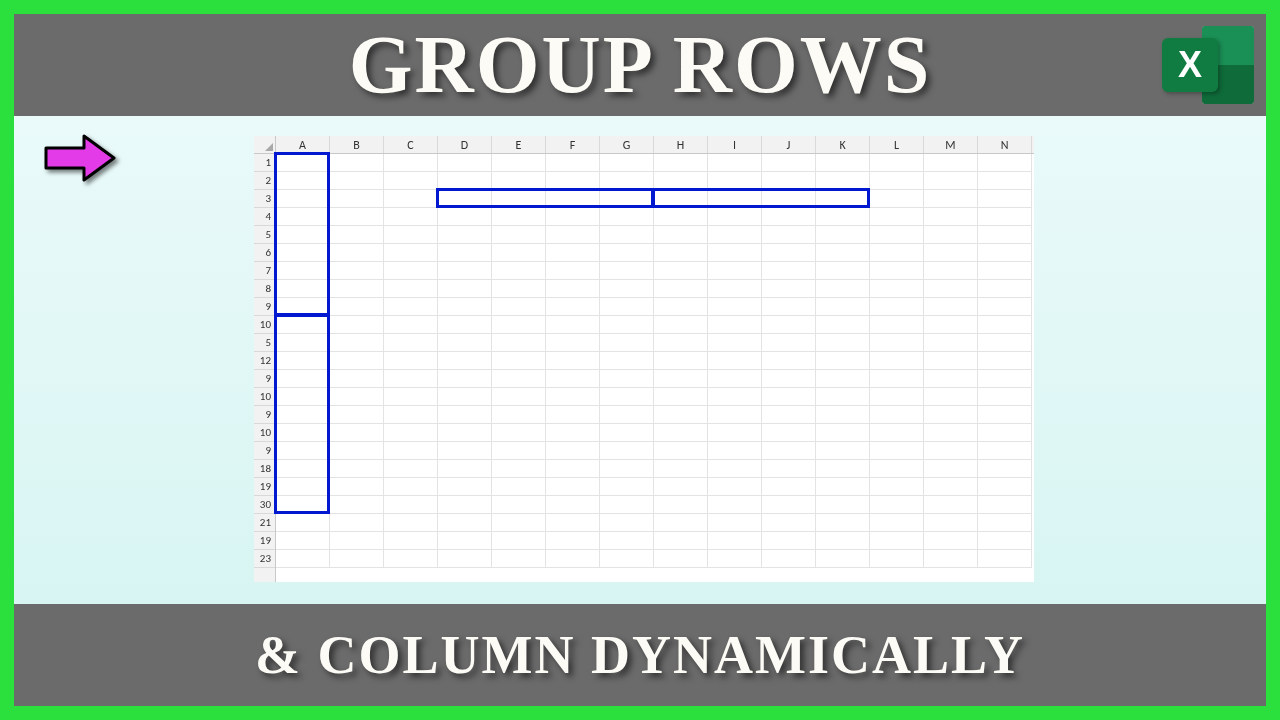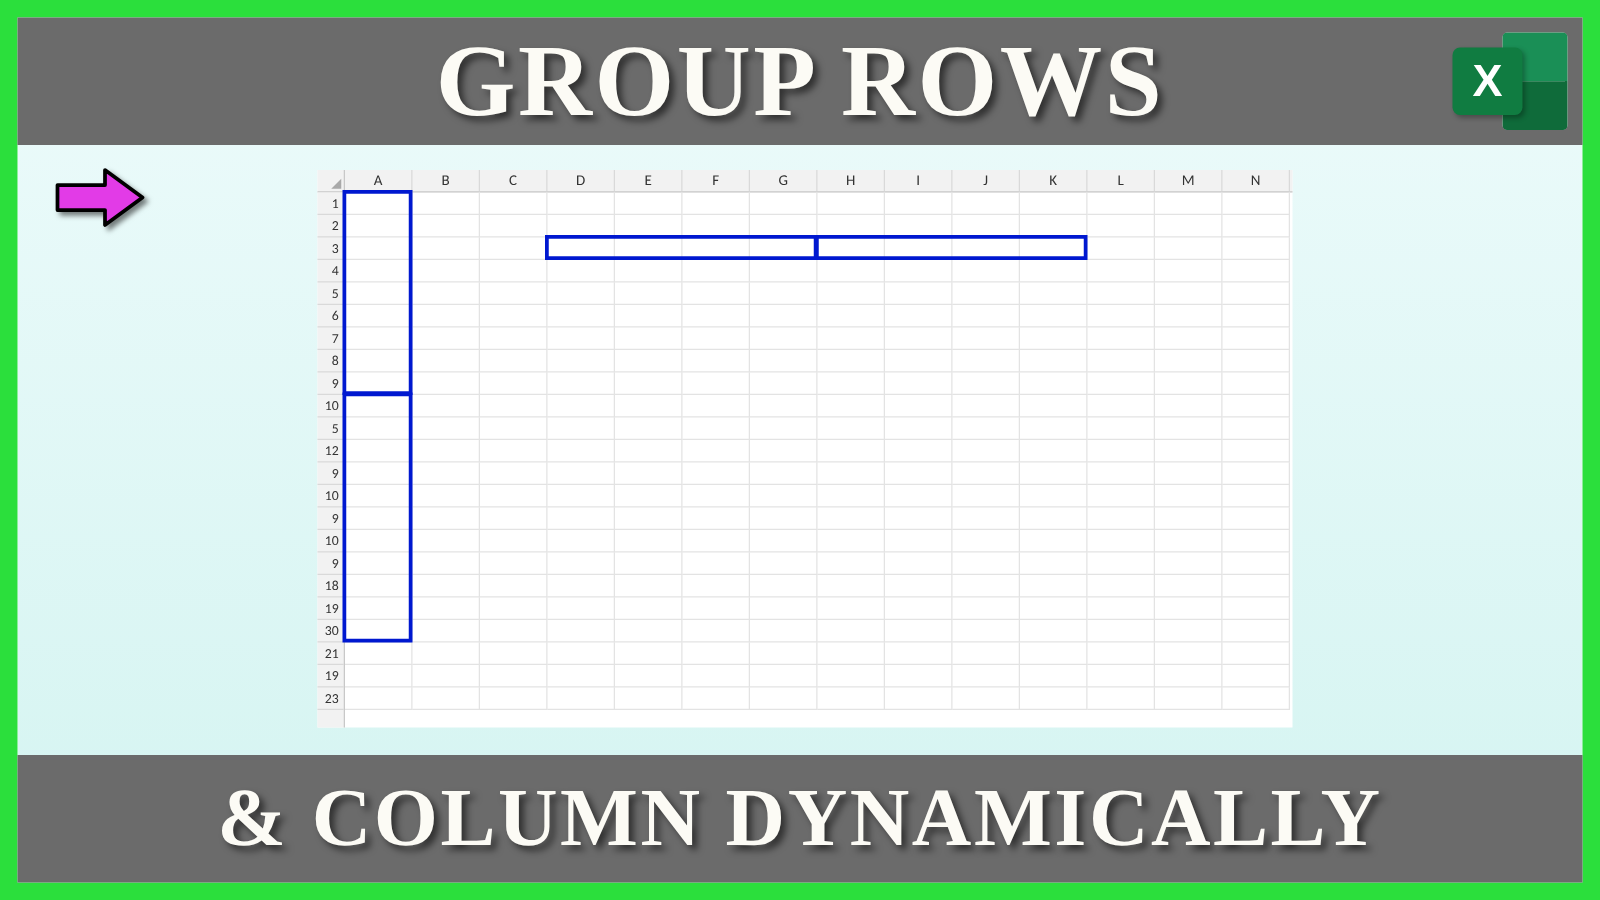--- a/index.html
+++ b/index.html
@@ -31,21 +31,21 @@
   .bar.bot { bottom: 0; }
   .bar-text {
     font-family: "Cooper Black", "Georgia", serif;
     font-weight: 900;
     font-size: 82px;
     color: #fcfbf5;
     letter-spacing: 2px;
     text-shadow: 4px 4px 6px rgba(0,0,0,.55);
     white-space: nowrap;
   }
-  .bar.bot .bar-text { font-size: 66px; }
+  .bar.bot .bar-text { font-size: 54px; }
 
   
   .xl-icon {
     position: absolute;
     top: 10px;
     right: 12px;
     width: 92px;
     height: 82px;
     z-index: 6;
   }

